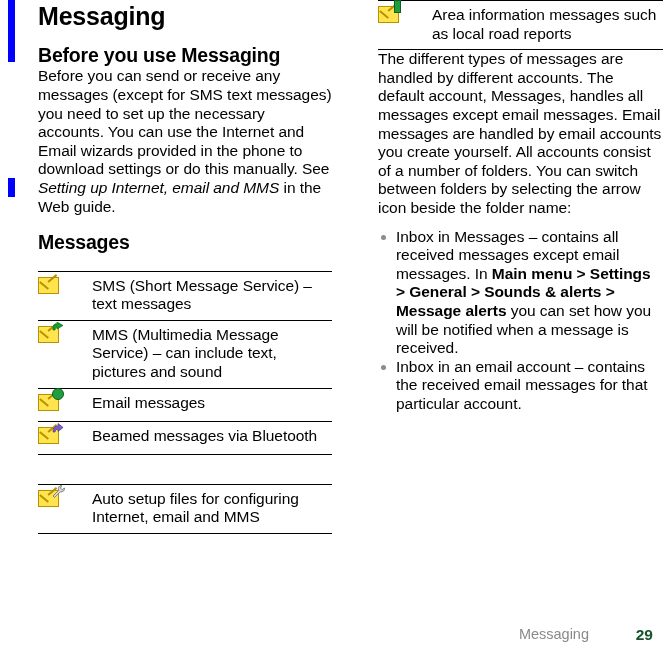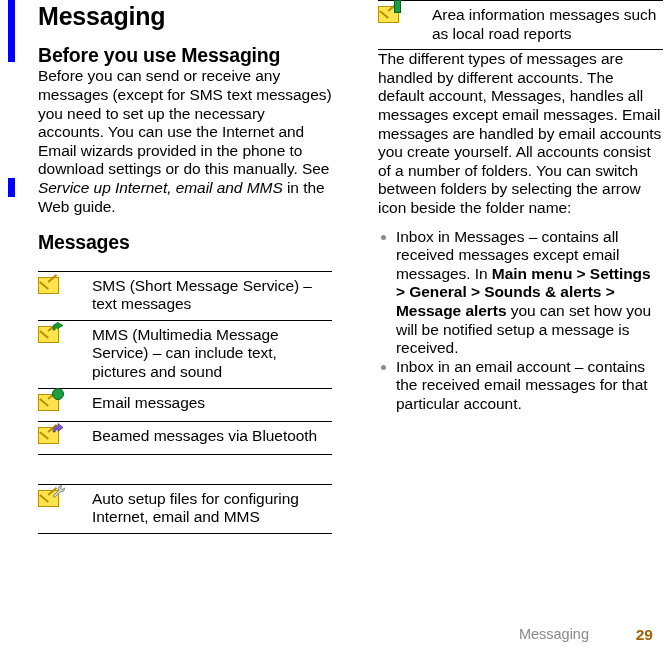--- a/index.html
+++ b/index.html
@@ -188,36 +188,36 @@
     top: 0;
     font-size: 14.5px;
     color: #8a8a8a;
   }
   #footer-page {
     position: absolute;
     right: 12px;
     top: 0;
     font-size: 15.5px;
     font-weight: bold;
-    color: #a16207;
+    color: #14532d;
   }
 </style>
 </head>
 <body>
 
 <div id="change-bar-1" class="change-bar"></div>
 <div id="change-bar-2" class="change-bar"></div>
 
 <div id="left-column" class="col">
 
   <h1 class="page-title">Messaging</h1>
 
   <h2 class="section-title">Before you use Messaging</h2>
 
-  <p class="body"><span>Before you can send or receive any messages (except for SMS text messages) you need to set up the necessary accounts. You can use the Internet and Email wizards provided in the phone to download settings or do this manually. See </span><span class="ital">Service up Internet, email and MMS</span><span> in the Web guide.</span></p>
+  <p class="body"><span>Before you can send or receive any messages (except for SMS text messages) you need to set up the necessary accounts. You can use the Internet and Email wizards provided in the phone to download settings or do this manually. See </span><span class="ital">Setting up Internet, email and MMS</span><span> in the Web guide.</span></p>
 
   <h2 class="section-title">Messages</h2>
 
 
   <div class="table-gap-top"></div>
 
   <table class="icon-table">
     <tbody>
       <tr>
         <td class="icon-cell">
@@ -304,21 +304,21 @@
         <td class="text-cell">Area information messages such as local road reports</td>
       </tr>
     </tbody>
   </table>
 
 
   <p class="body">The different types of messages are handled by different accounts. The default account, Messages, handles all messages except email messages. Email messages are handled by email accounts you create yourself. All accounts consist of a number of folders. You can switch between folders by selecting the arrow icon beside the folder name:</p>
 
   <div class="bullets-wrap">
     <ul class="bullets">
-      <li><span>Inbox in Messages – contains all received messages except email messages. In </span><span class="bold">Main menu &gt; Settings &gt; General &gt; Sounds &amp; alerts &gt; Message alerts</span><span> you can set how you will be notified setup a message is received.</span></li>
+      <li><span>Inbox in Messages – contains all received messages except email messages. In </span><span class="bold">Main menu &gt; Settings &gt; General &gt; Sounds &amp; alerts &gt; Message alerts</span><span> you can set how you will be notified when a message is received.</span></li>
       <li><span>Inbox in an email account – contains the received email messages for that particular account.</span></li>
     </ul>
   </div>
 
 </div>
 
 <div id="footer">
   <span id="footer-label">Messaging</span>
   <span id="footer-page">29</span>
 </div>

